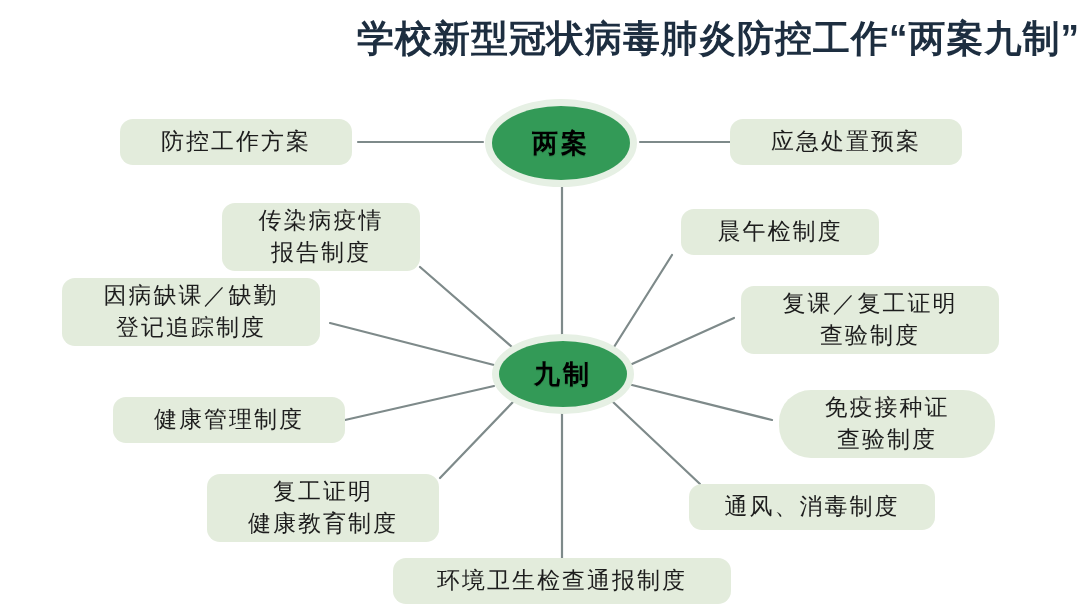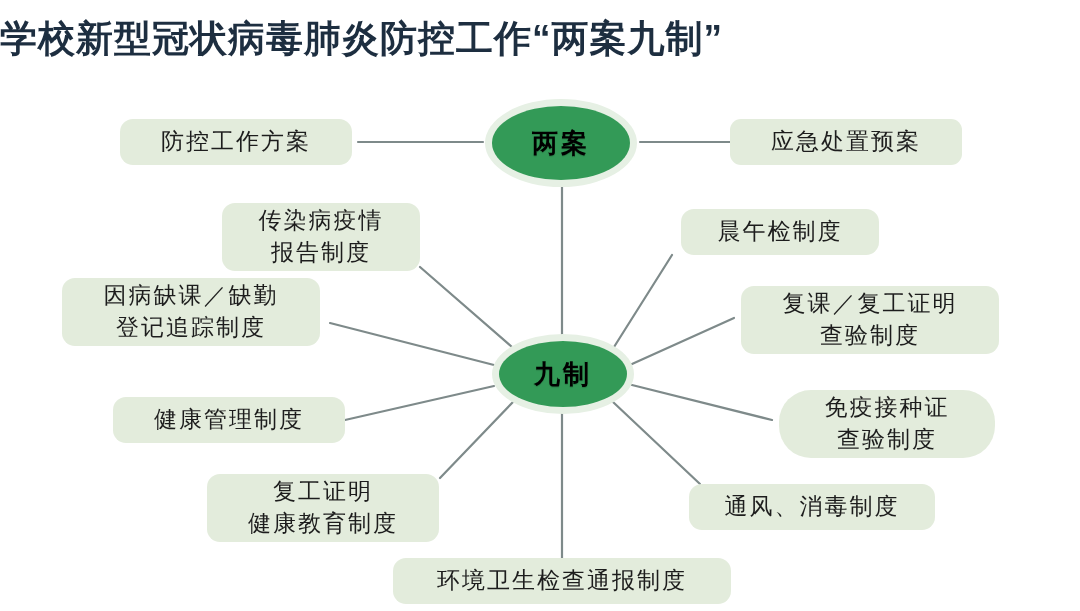--- a/index.html
+++ b/index.html
@@ -16,21 +16,21 @@
     overflow: hidden;
     font-family: "Liberation Serif", "DejaVu Serif", serif;
   }
 
   
   #title {
     position: absolute;
     left: 0;
     top: 14px;
     width: 1080px;
-    text-align: left;
+    text-align: right;
     font-family: "Liberation Sans", "DejaVu Sans", sans-serif;
     font-weight: bold;
     font-size: 37px;
     letter-spacing: 1px;
     color: #1d2e40;
     white-space: nowrap;
   }
 
   
   #links {
@@ -125,21 +125,21 @@
   </div>
 
   <div class="hub" id="hub-jiuzhi">
     <span>九制</span>
   </div>
 
   <div class="node" style="left:120px; top:119px; width:232px; height:46px;">
     <span>防控工作方案</span>
   </div>
 
-  <div class="node" style="left:730px; top:119px; width:232px; height:46px;border-radius:11px;">
+  <div class="node" style="left:730px; top:119px; width:232px; height:46px;">
     <span>应急处置预案</span>
   </div>
 
   <div class="node" style="left:222px; top:203px; width:198px; height:68px;">
     <span>传染病疫情</span>
     <span class="line2">报告制度</span>
   </div>
 
   <div class="node" style="left:62px; top:278px; width:258px; height:68px;">
     <span>因病缺课／缺勤</span>

